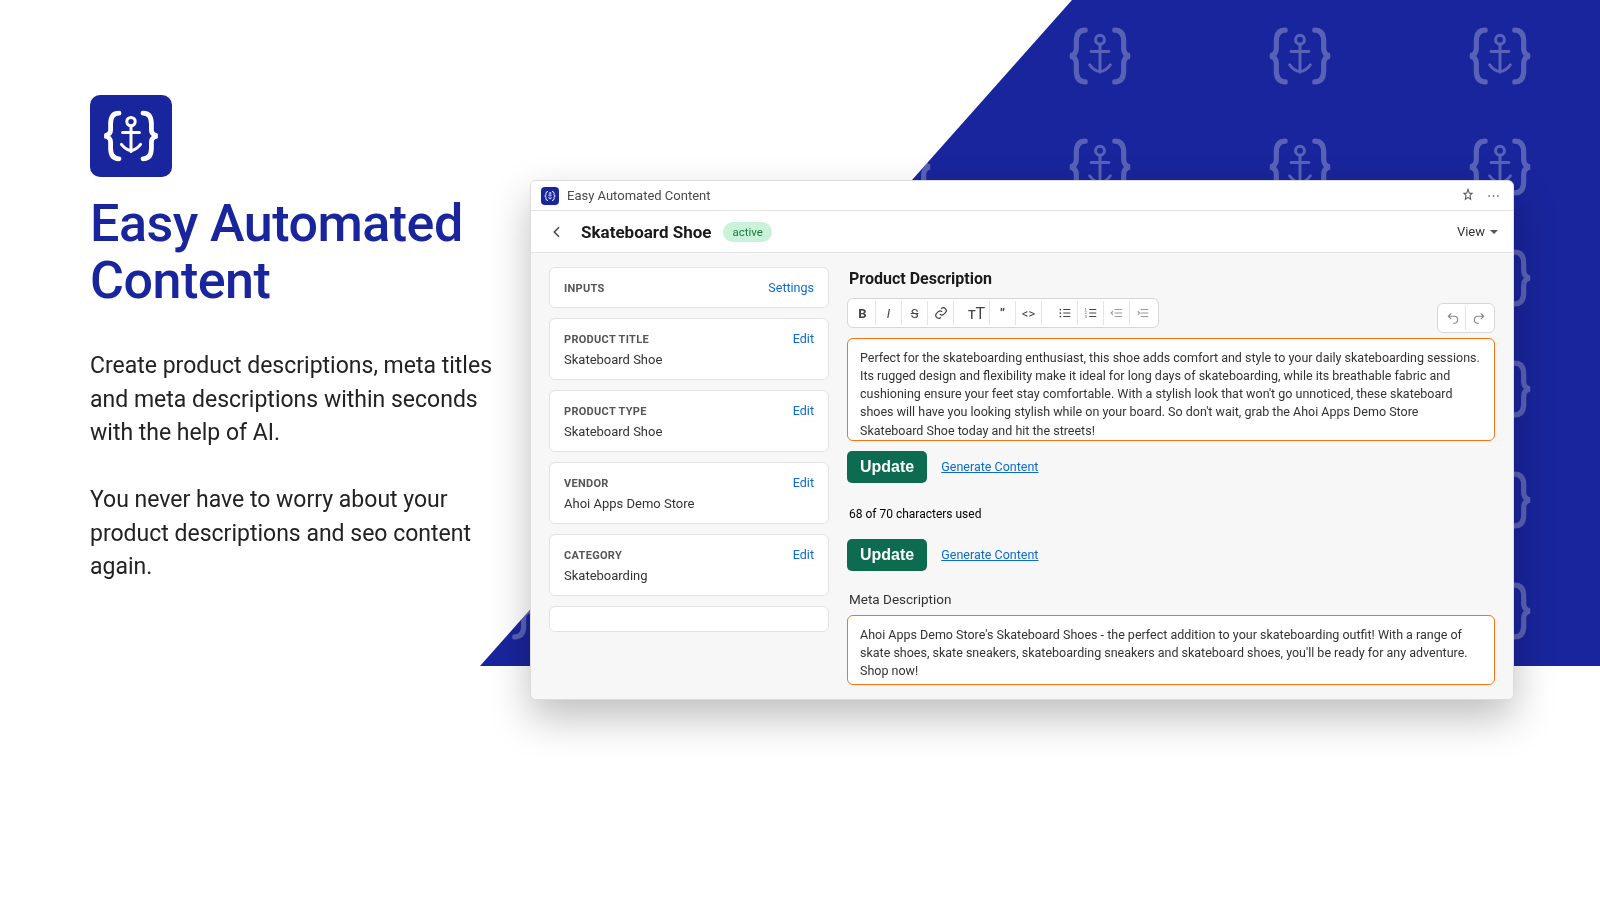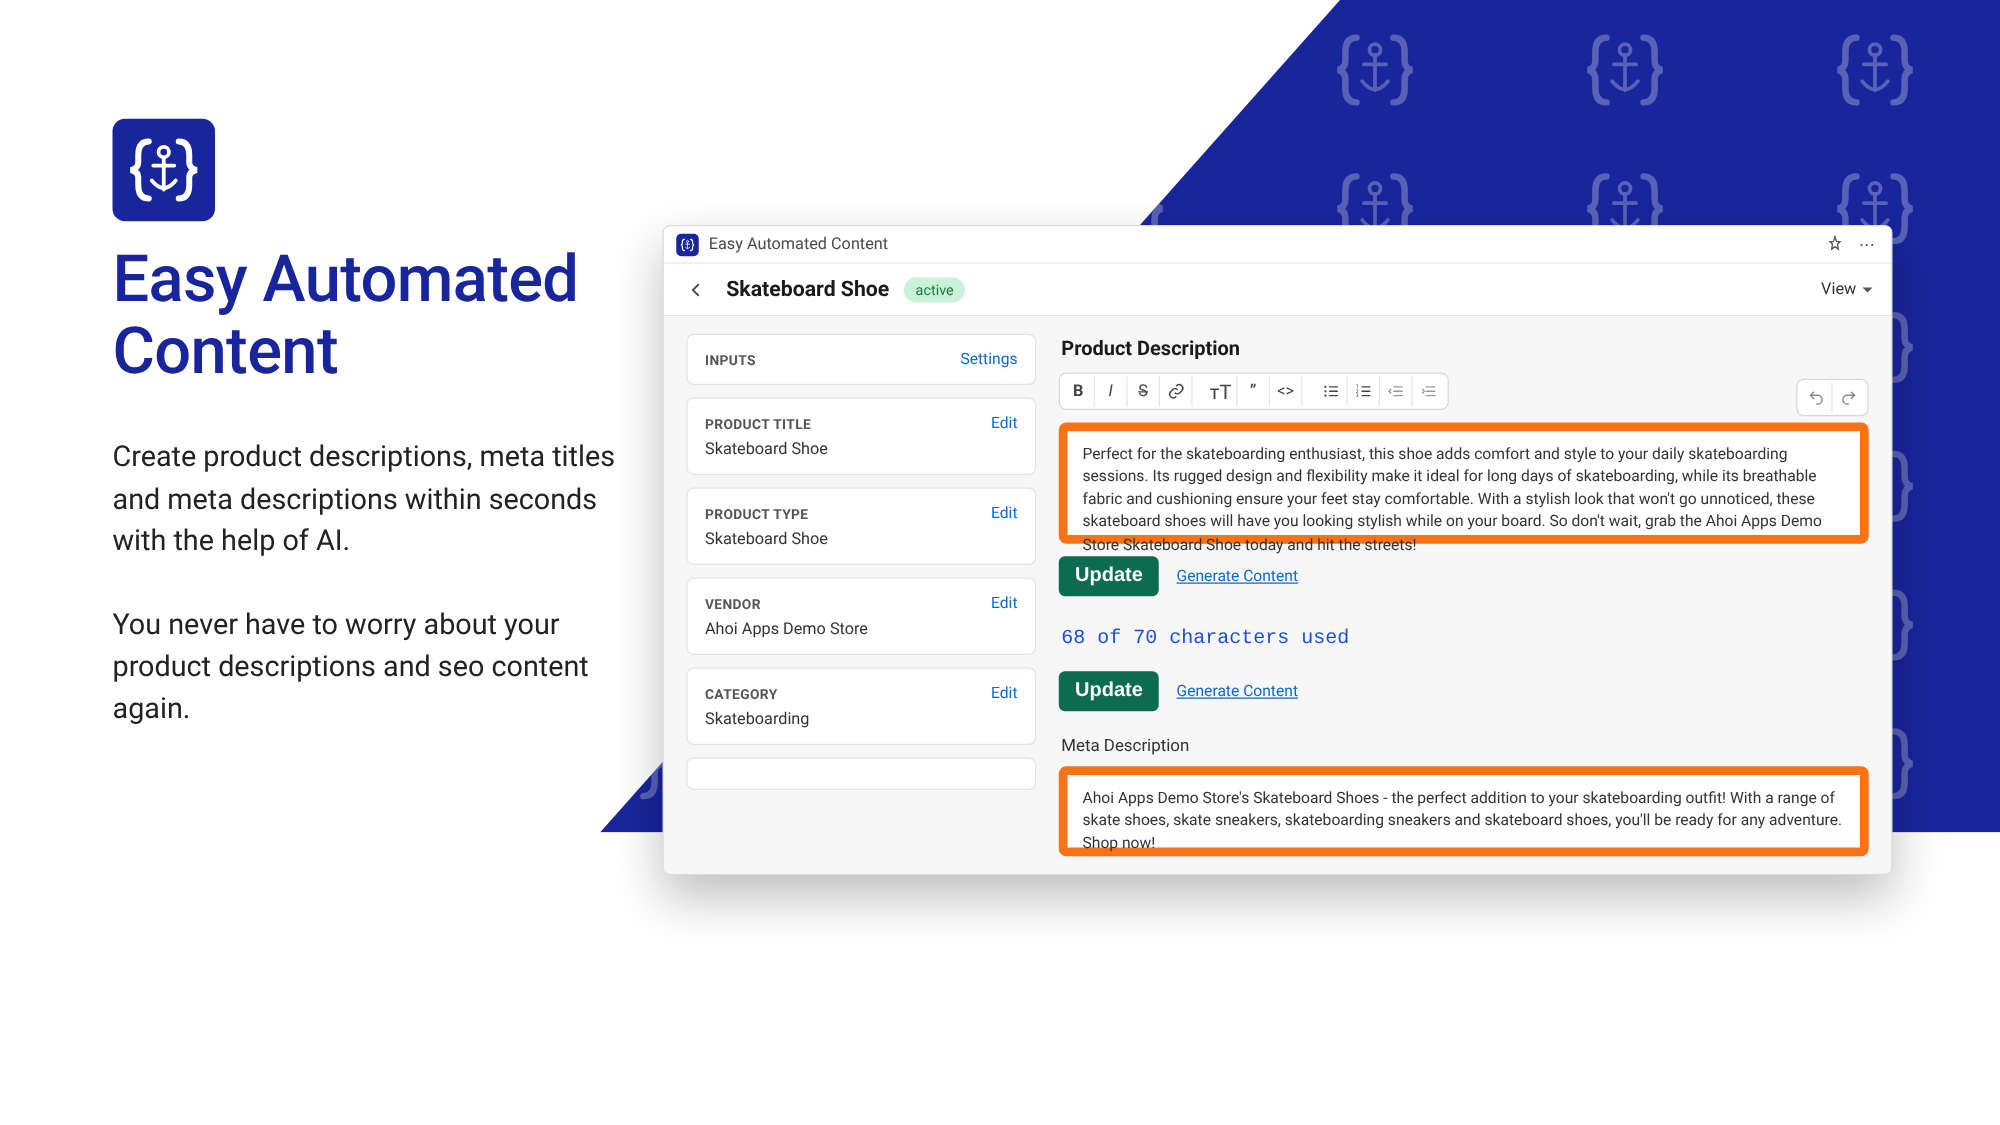--- a/index.html
+++ b/index.html
@@ -109,33 +109,33 @@
   .toolbar .btn:last-child { border-right:none; }
   .toolbar .sep { width:10px; }
   .toolbar-wrap { display:flex; align-items:center; }
   .undo-redo {
     display:flex; border:1px solid #d7d7d7; border-radius:6px; background:#fff; padding:2px;
   }
   .undo-redo .btn { width:26px; height:24px; display:flex; align-items:center; justify-content:center; border-right:1px solid #e5e5e5; color:#777; }
   .undo-redo .btn:last-child { border-right:none; }
 
   .textfield {
-    background:#fff; border:7px solid #f97316; border-radius:6px;
+    background:#fff; border:1px solid #f97316; border-radius:6px;
     padding: 10px 12px; font-size: 12.5px; color:#333; line-height:1.45;
   }
   .textfield.single { padding: 9px 12px; }
   .btn-primary {
     background:#0d6b4f; color:#fff; border:none; border-radius:5px;
     padding: 7px 13px; font-size: 16px; font-weight:600;
   }
   .gen-link { color:#0b6bcb; font-size:12.5px; text-decoration: underline; }
   .action-row { display:flex; align-items:center; gap:14px; margin: 10px 0 18px; }
 
   .sub-label { font-size: 13.5px; color:#333; margin: 2px 0 8px 2px; }
-  .hint { font-size: 16px; color:#1d4ed8; margin: 6px 0 8px 2px; font-family: Liberation Mono, monospace; }
+  .hint { font-size: 12px; color:#000000; margin: 6px 0 8px 2px; }
 
 </style>
 </head>
 <body>
 
 <div class="stage">
 
   <div class="diagonal">
     <div class="pattern">
 

